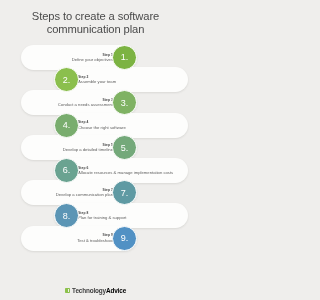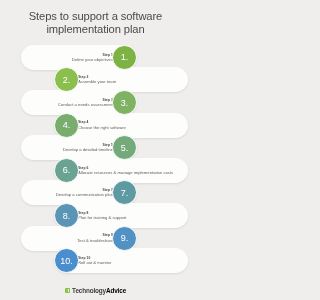--- a/index.html
+++ b/index.html
@@ -104,21 +104,21 @@
     background:#8cc14c;
   }
   .logo-text { font-size:6.4px; font-weight:bold; letter-spacing:-0.15px; }
   .logo-tech { color:#3d3d3d; }
 </style>
 </head>
 <body>
 
 <div class="infographic">
 
-  <div class="title">Steps to support a software implementation plan</div>
+  <div class="title">Steps to create a software communication plan</div>
 
   <div class="steps">
       <div class="step left" style="top: 0px;">
         <div class="card">
           <div class="step-label">Step 1</div>
           <div class="step-desc">Define your objectives</div>
         </div>
         <div class="circle" style="background: rgb(124, 179, 66);">1.</div>
       </div>
       <div class="step right" style="top: 22.6px;">
@@ -170,27 +170,20 @@
         </div>
         <div class="circle" style="background: rgb(91, 149, 181);">8.</div>
       </div>
       <div class="step left" style="top: 180.8px;">
         <div class="card">
           <div class="step-label">Step 9</div>
           <div class="step-desc">Test &amp; troubleshoot</div>
         </div>
         <div class="circle" style="background: rgb(81, 145, 196);">9.</div>
       </div>
-      <div class="step right" style="top: 203.4px;">
-        <div class="card">
-          <div class="step-label">Step 10</div>
-          <div class="step-desc">Roll out &amp; monitor</div>
-        </div>
-        <div class="circle" style="background: rgb(74, 142, 205);">10.</div>
-      </div>
     </div>
 
   <div class="footer">
     <span class="logo-mark"></span>
     <span class="logo-text">
       <span class="logo-tech">Technology</span><span class="logo-accent">Advice</span>
     </span>
   </div>
 
 </div>

